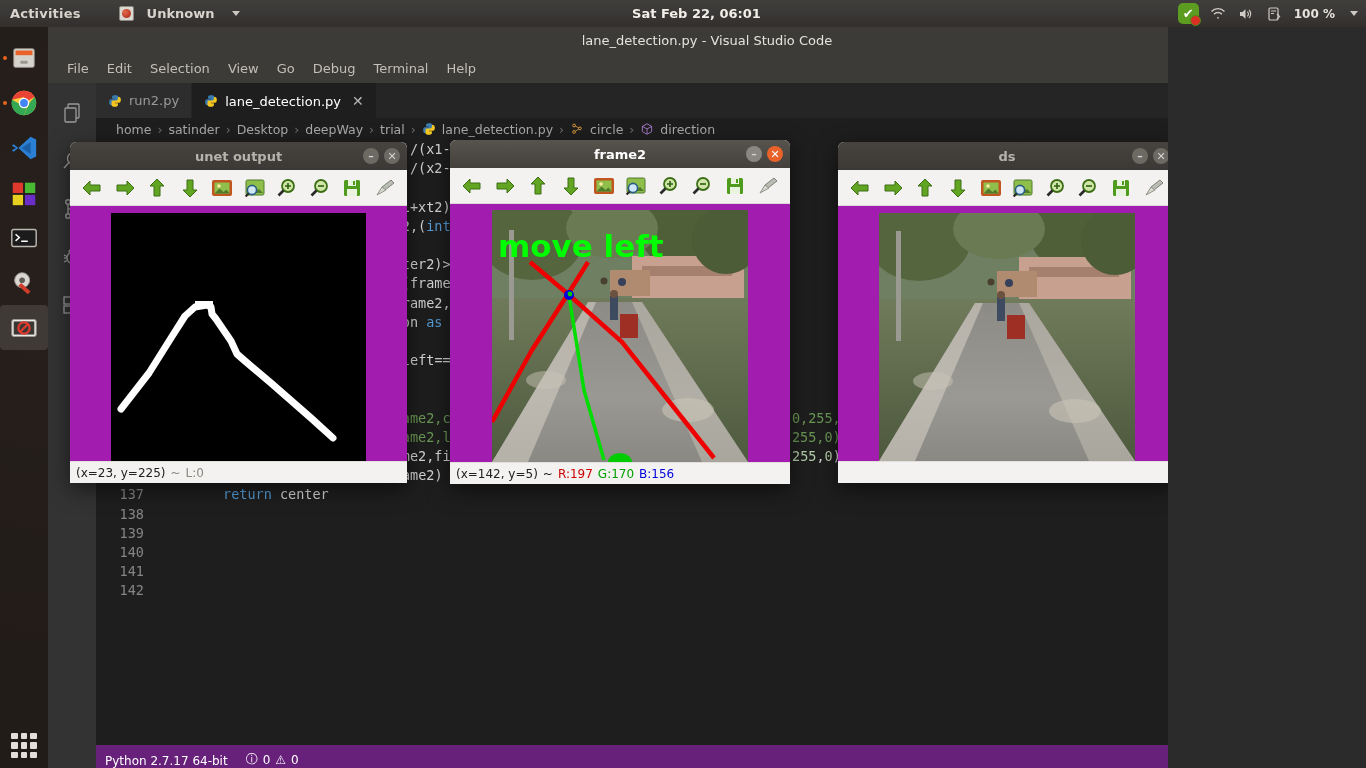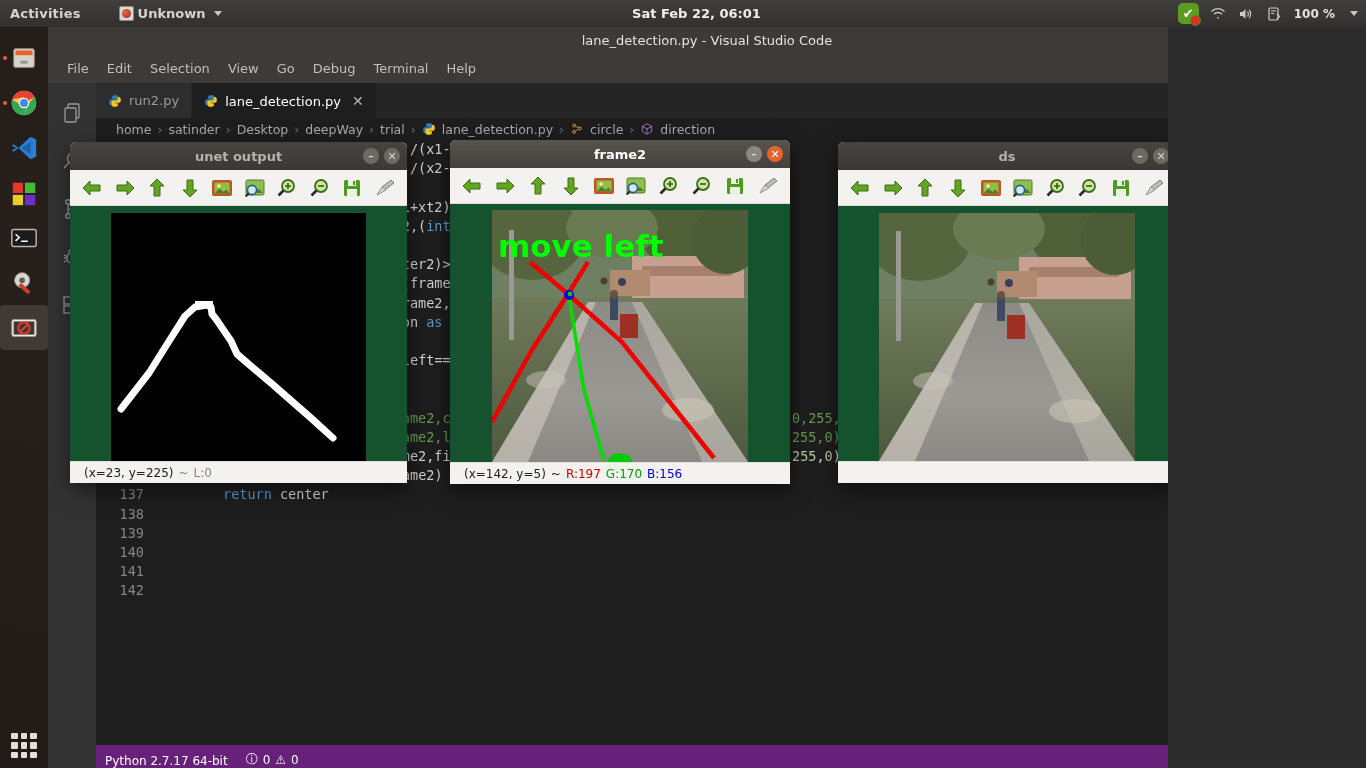--- a/index.html
+++ b/index.html
@@ -10,21 +10,21 @@
   }
 
   
   #topbar{
     position:absolute; left:0; top:0; width:1366px; height:27px;
     background:linear-gradient(to bottom,#413f3c 0%,#3a3836 50%,#322f2d 100%);
     display:flex; align-items:center; color:#d8d3cc; font-size:13px; font-weight:bold;
     z-index:200;
   }
   #activities{ padding:0 14px 0 10px; letter-spacing:.2px; }
-  .tb-app{ display:flex; align-items:center; gap:4px;padding-left:24px; }
+  .tb-app{ display:flex; align-items:center; gap:13px;padding-left:24px; }
   .tb-appicon{
     width:15px;height:15px;background:#dcd8d2;border:1px solid #8d8880;border-radius:2px;
     display:flex;align-items:center;justify-content:center;
   }
   .tb-appicon i{ display:block;width:9px;height:9px;border-radius:50%;
     background:radial-gradient(circle at 35% 35%,#e56a4a,#a3231a); }
   .caret{ width:0;height:0;border-left:4px solid transparent;border-right:4px solid transparent;
     border-top:5px solid #cdc8c1; margin-left:4px;}
   #clock{ position:absolute; left:0; right:0; text-align:center; font-size:13px; color:#f2efe9;padding-left:27px;}
   #tb-right{ position:absolute; right:8px; display:flex; align-items:center; gap:11px;}
@@ -110,23 +110,23 @@
     background:linear-gradient(to bottom,#474440,#3b3835);color:#b6b2ac;}
   .cvwin.focused .cv-title{background:linear-gradient(to bottom,#57534d,#44413c);color:#ffffff;}
   .cv-wbtns{position:absolute;right:7px;top:6px;display:flex;gap:5px;}
   .cvb{width:16px;height:16px;border-radius:50%;background:#6d6963;color:#d6d2cc;
     font-size:11px;display:flex;align-items:center;justify-content:center;line-height:1;}
   .cvwin.focused .cvb.min{background:#8a8680;}
   .cvb.close.hot{background:#e8622a;color:#fff;}
   .cv-toolbar{height:36px;background:#f3f2f1;display:flex;align-items:center;
     gap:0;padding:0 6px;border-bottom:1px solid #dcdad7;}
   .tbtn{width:34px;height:30px;display:flex;align-items:center;justify-content:center;}
-  .cv-canvas{background:#14532d;display:flex;align-items:flex-end;justify-content:center;}
+  .cv-canvas{background:#a21caf;display:flex;align-items:flex-end;justify-content:center;}
   .cv-status{height:22px;background:#f3f2f1;display:flex;align-items:center;
-    padding-left:14px;font-size:12px;color:#23211f;border-top:1px solid #e2e0dd;}
+    padding-left:6px;font-size:12px;color:#23211f;border-top:1px solid #e2e0dd;}
   .gray{color:#8c8880;} .r{color:#cc0000;} .g{color:#00a000;} .b{color:#0000dd;}
   #unet-img{background:#000;position:relative;overflow:hidden;}
   #frame2-img,#ds-img{position:relative;overflow:hidden;}
   .mvtxt{position:absolute;font-family:"DejaVu Sans","Liberation Sans",sans-serif;
     font-weight:bold;color:#00ff00;font-size:31px;letter-spacing:0px;}
 </style>
 </head>
 <body>
 
 <div id="topbar">

